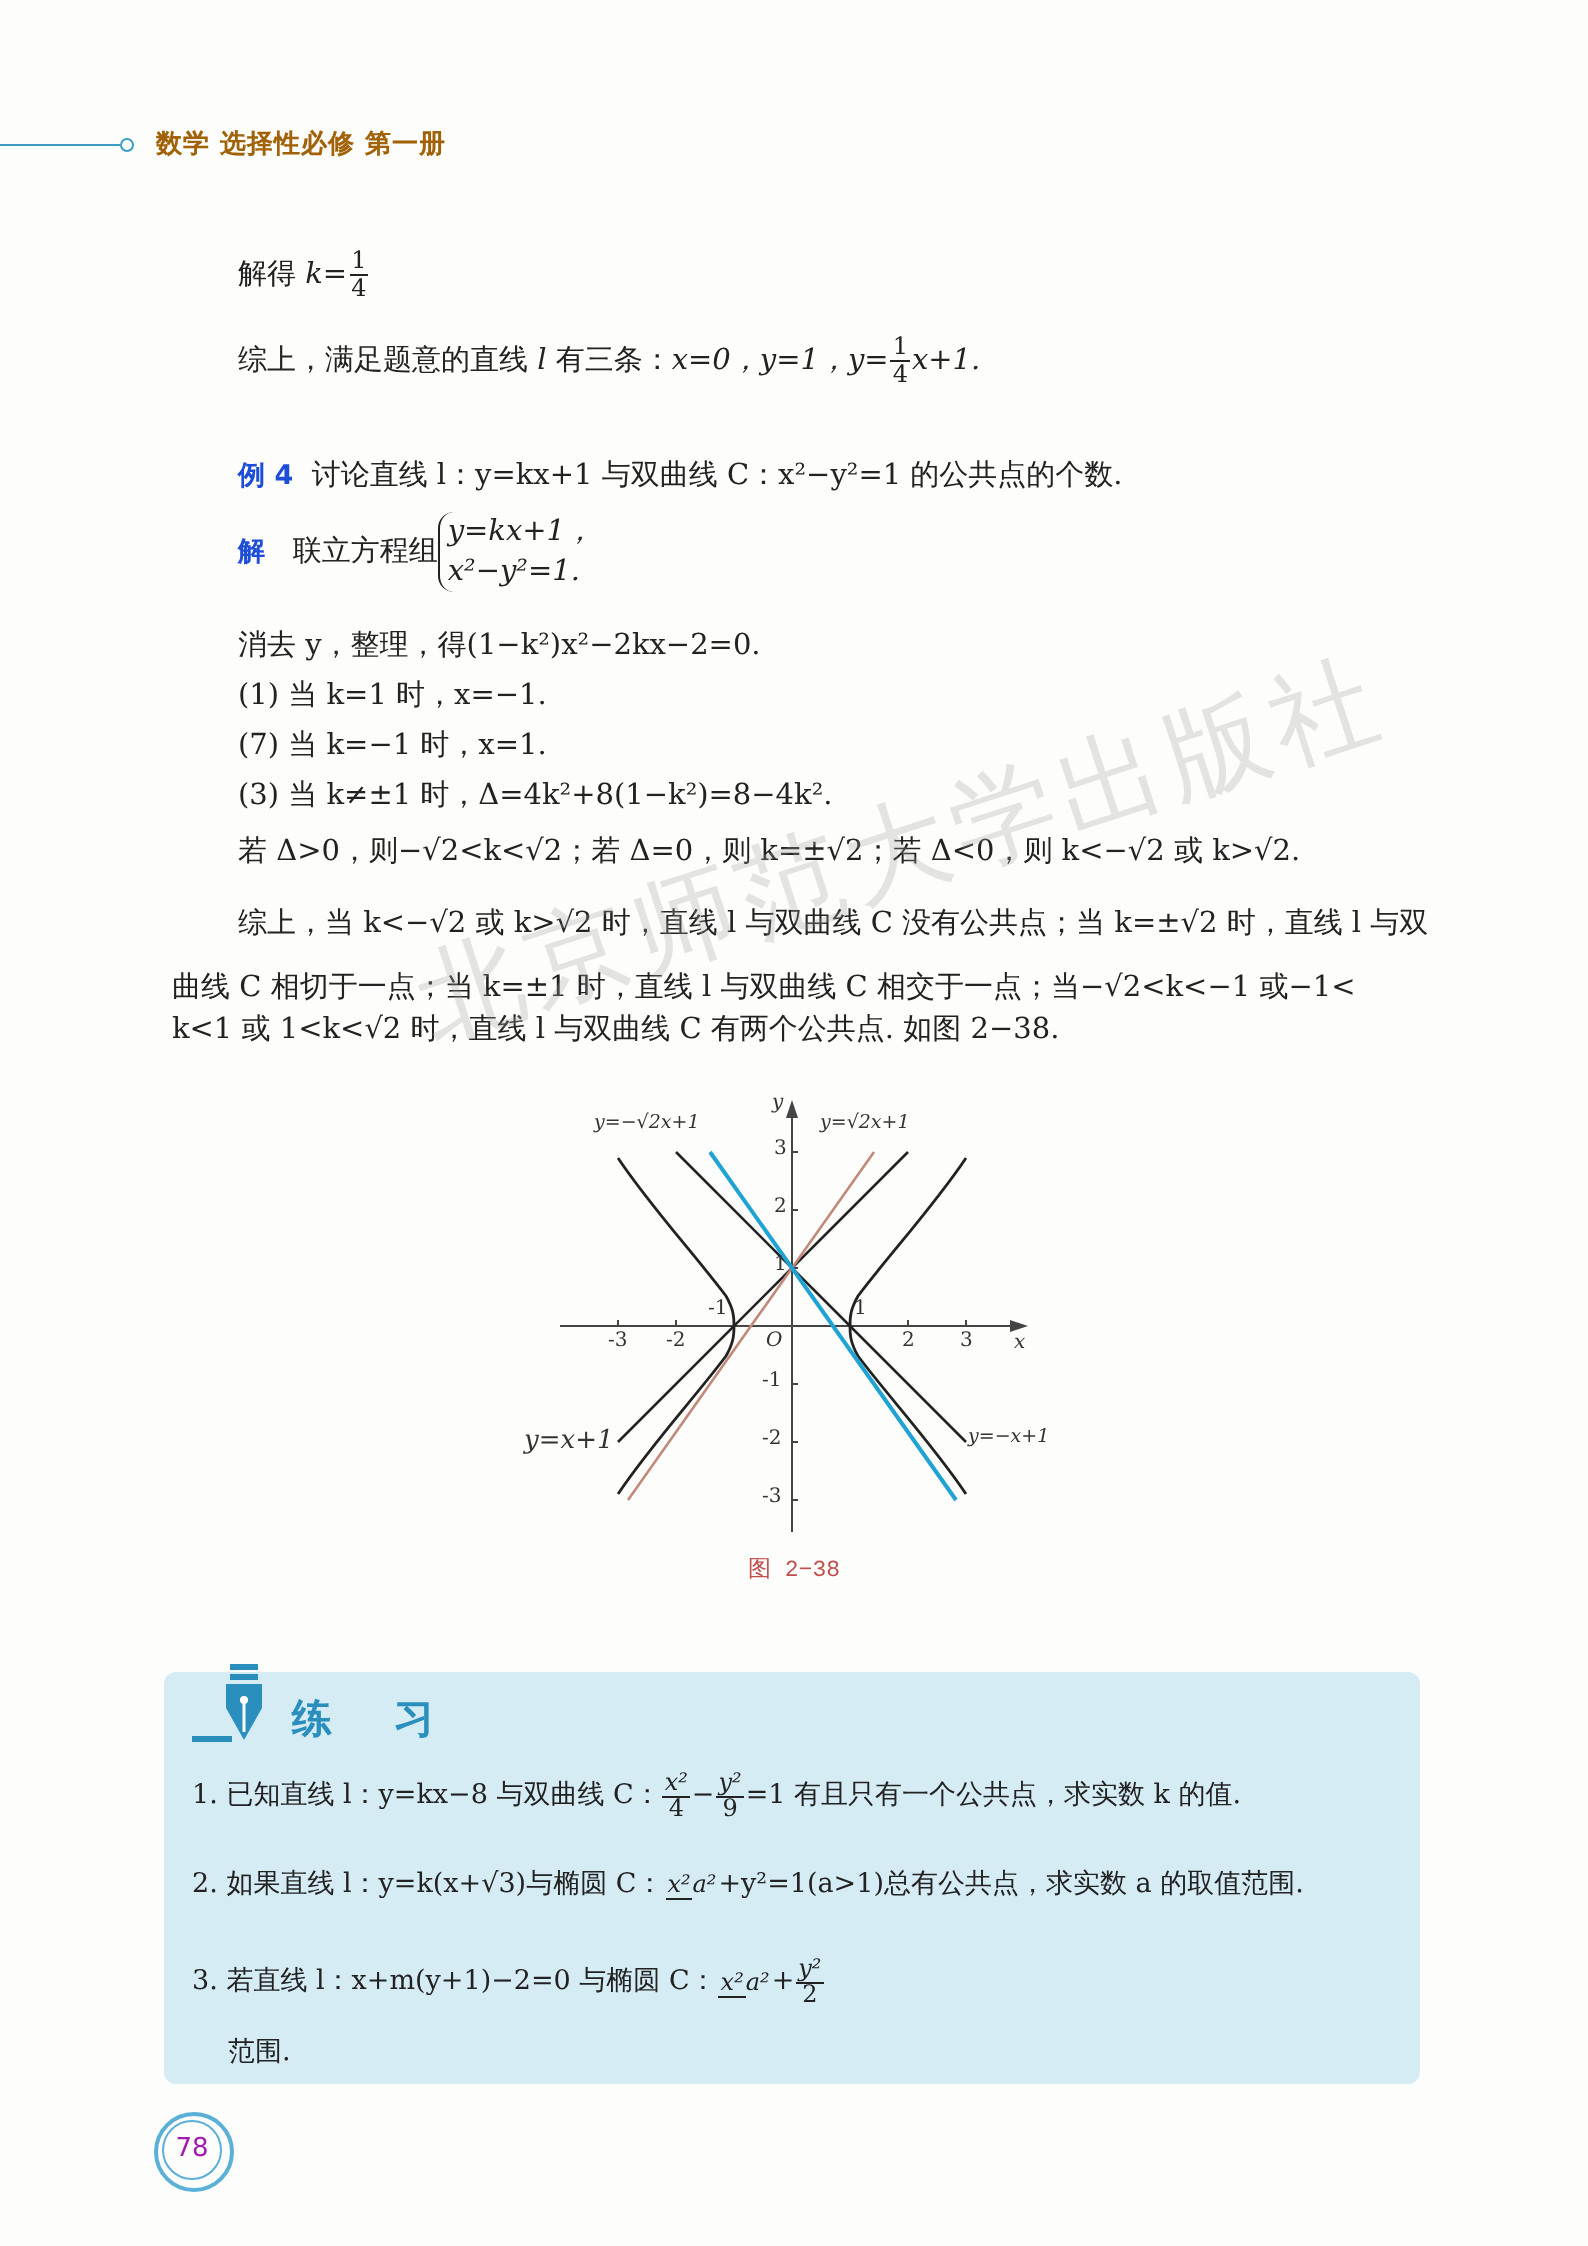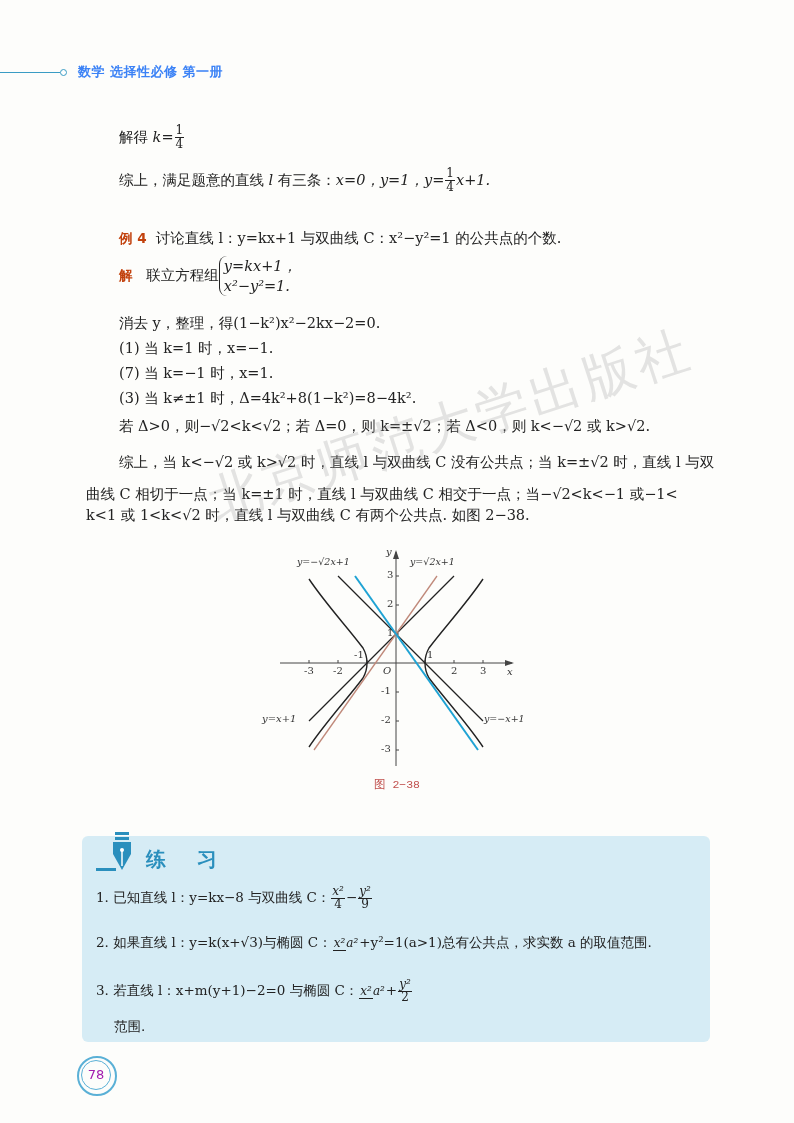--- a/index.html
+++ b/index.html
@@ -2,27 +2,27 @@
 <html><head>
 <meta charset="utf-8">
 <style>
   html,body{margin:0;padding:0;}
   body{width:794px;height:1123px;background:#fdfdfb;position:relative;overflow:hidden;
        font-family:"DejaVu Serif","Liberation Serif",serif;color:#222;}
   .header{position:absolute;left:0;top:63px;height:20px;width:400px;}
   .header .line{position:absolute;left:0;top:9px;width:60px;height:1px;background:#3a9cc4;}
   .header .dot{position:absolute;left:60px;top:6px;width:5px;height:5px;border:1px solid #3a9cc4;border-radius:50%;background:#fff;}
   .header .title{position:absolute;left:78px;top:0;font-family:"DejaVu Sans","Liberation Sans",sans-serif;
-       font-size:13px;font-weight:bold;color:#3b82f6;letter-spacing:0.5px;white-space:pre;}
+       font-size:13px;font-weight:bold;color:#a16207;letter-spacing:0.5px;white-space:pre;}
   .p{position:absolute;font-size:14.5px;line-height:20px;white-space:nowrap;}
   .frac{display:inline-block;vertical-align:middle;text-align:center;font-size:12px;line-height:13px;margin:0 1px;}
   .frac span{display:block;}
   .frac .num{border-bottom:1px solid #222;padding:0 1px;}
   i{font-style:italic;}
-  .blue{color:#c2410c;font-family:"DejaVu Sans","Liberation Sans",sans-serif;font-weight:bold;font-size:13.5px;}
+  .blue{color:#1d4ed8;font-family:"DejaVu Sans","Liberation Sans",sans-serif;font-weight:bold;font-size:13.5px;}
   .sys{display:inline-block;vertical-align:middle;border-left:1.5px solid #222;border-radius:8px 0 0 8px;padding-left:4px;line-height:20px;}
   .figure{position:absolute;left:262px;top:548px;width:270px;height:222px;}
   .caption{position:absolute;left:374px;top:777px;font-size:11.5px;color:#c0504d;font-family:Liberation Mono, monospace;}
   .watermark{position:absolute;left:200px;top:470px;font-size:52px;color:rgba(160,160,160,0.28);
        transform:rotate(-18deg);transform-origin:left top;font-family:"DejaVu Sans","Liberation Sans",sans-serif;letter-spacing:4px;white-space:nowrap;pointer-events:none;}
   .exbox{position:absolute;left:82px;top:836px;width:628px;height:206px;background:#d6ecf5;border-radius:6px;}
   .exhead{position:absolute;left:96px;top:830px;width:200px;height:46px;}
   .exhead .bar{position:absolute;left:0;top:38px;width:20px;height:3px;background:#2a8fbd;}
   .exhead .label{position:absolute;left:50px;top:16px;font-family:"DejaVu Sans","Liberation Sans",sans-serif;
        font-weight:bold;font-size:20px;color:#2a8fbd;letter-spacing:12px;white-space:pre;}
@@ -121,42 +121,42 @@
     <i style="position:absolute;left:121px;top:117px;">O</i>
     <i style="position:absolute;left:124px;top:-2px;">y</i>
     <span style="position:absolute;left:125px;top:21px;">3</span>
     <span style="position:absolute;left:125px;top:50px;">2</span>
     <span style="position:absolute;left:125px;top:79px;">1</span>
     <span style="position:absolute;left:119px;top:137px;">-1</span>
     <span style="position:absolute;left:119px;top:166px;">-2</span>
     <span style="position:absolute;left:119px;top:195px;">-3</span>
     <i style="position:absolute;left:35px;top:8px;font-size:9.5px;">y=−√2x+1</i>
     <i style="position:absolute;left:148px;top:8px;font-size:9.5px;">y=√2x+1</i>
-    <i style="position:absolute;left:0;top:165px;font-size:10px;text-align:center;">y=x+1</i>
+    <i style="position:absolute;left:0;top:165px;font-size:13px;text-align:center;">y=x+1</i>
     <i style="position:absolute;left:222px;top:165px;font-size:9.5px;">y=−x+1</i>
   </div>
 </div>
 <div class="caption">图 2−38</div>
 
 <div class="exbox"></div>
 <div class="exhead">
   <svg width="30" height="42" style="position:absolute;left:12px;top:0;">
     <rect x="7" y="2" width="14" height="3" fill="#2a8fbd"></rect>
     <rect x="7" y="7" width="14" height="3" fill="#2a8fbd"></rect>
     <path d="M5 12 L23 12 L23 24 L14 40 L5 24 Z" fill="#2a8fbd"></path>
     <line x1="14" y1="20" x2="14" y2="36" stroke="#fff" stroke-width="1.5"></line>
     <circle cx="14" cy="20" r="2" fill="#fff"></circle>
   </svg>
   <div class="bar"></div>
   <div class="label">练 习</div>
 </div>
 
 <div class="ex" style="left:96px;top:885px;">
   <span>1.</span>
-  <span>已知直线 l：y=kx−8 与双曲线 C：</span><span class="frac"><i class="num">x²</i><span>4</span></span><span>−</span><span class="frac"><i class="num">y²</i><span>9</span></span>
+  <span>已知直线 l：y=kx−8 与双曲线 C：</span><span class="frac"><i class="num">x²</i><span>4</span></span><span>−</span><span class="frac"><i class="num">y²</i><span>9</span></span><span>=1 有且只有一个公共点，求实数 k 的值.</span>
 </div>
 
 <div class="ex" style="left:96px;top:932px;">
   <span>2.</span>
   <span>如果直线 l：y=k(x+√3)与椭圆 C：</span><span class="frac"><i class="num">x²</i><i>a²</i></span><span>+y²=1(a&gt;1)总有公共点，求实数 a 的取值范围.</span>
 </div>
 
 <div class="ex" style="left:96px;top:978px;">
   <span>3.</span>
   <span>若直线 l：x+m(y+1)−2=0 与椭圆 C：</span><span class="frac"><i class="num">x²</i><i>a²</i></span><span>+</span><span class="frac"><i class="num">y²</i><span>2</span></span>

